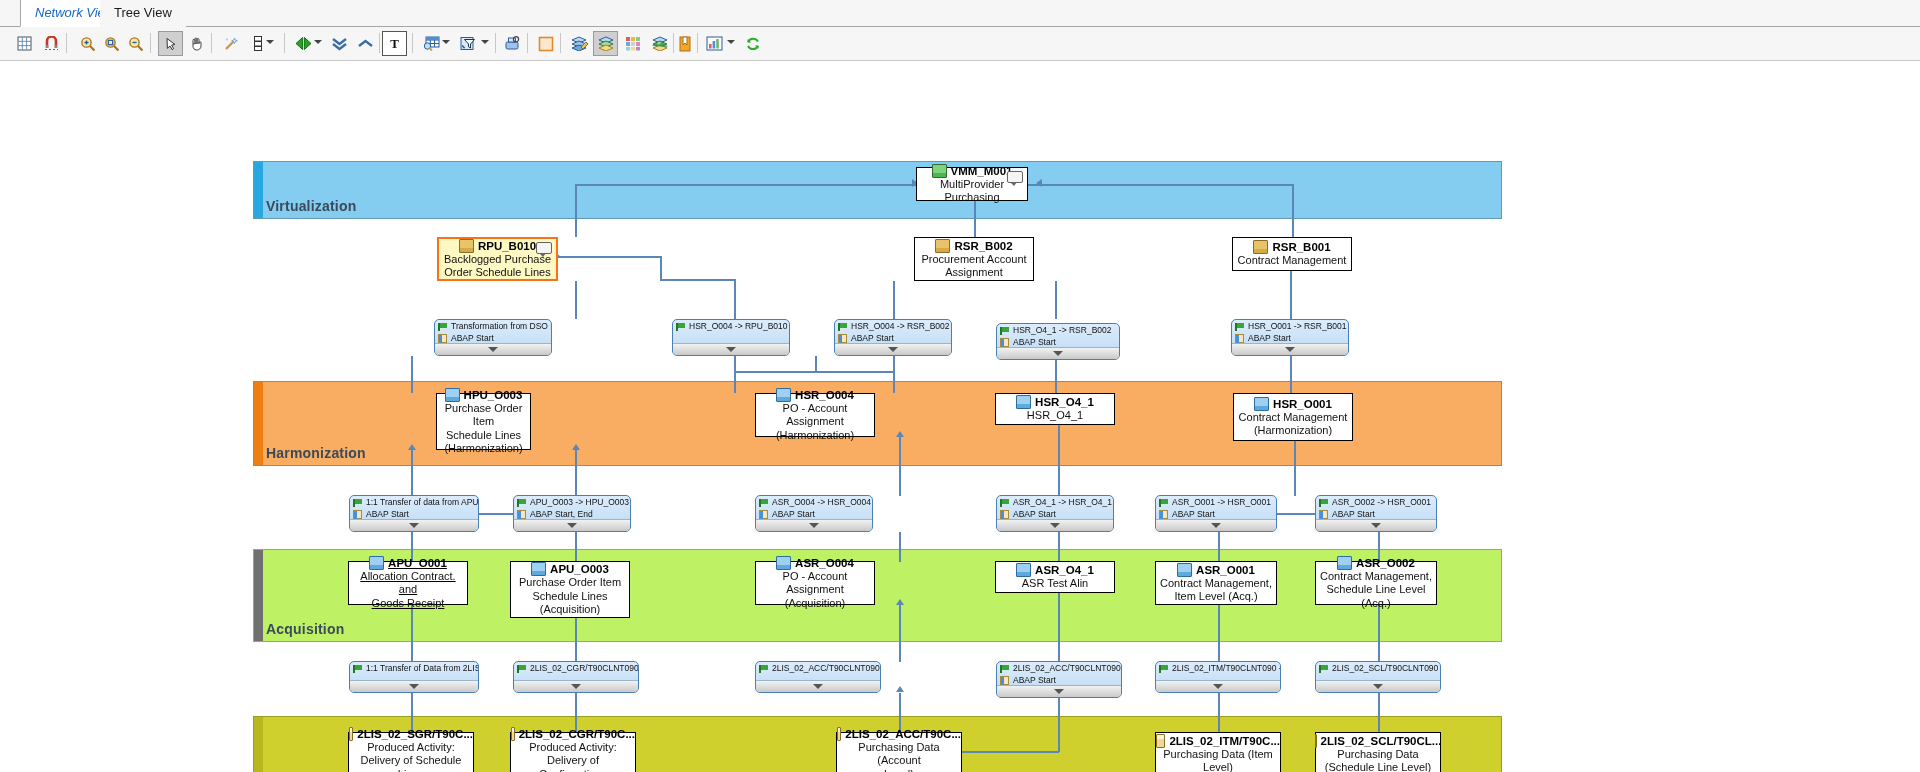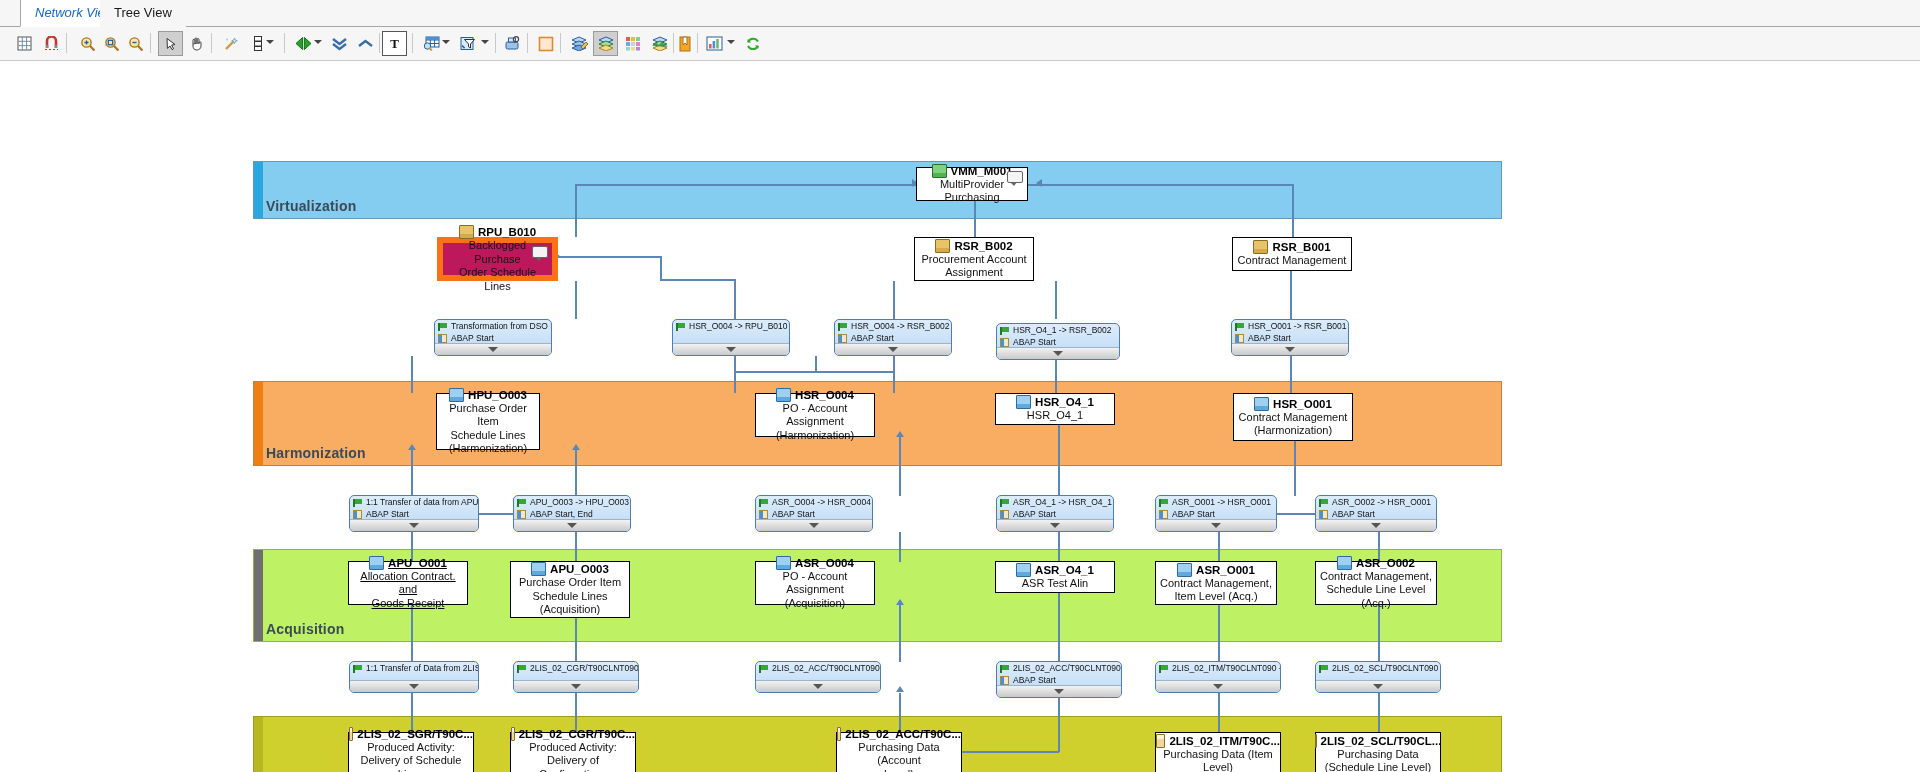--- a/index.html
+++ b/index.html
@@ -68,21 +68,21 @@
     display:flex;flex-direction:column;align-items:center;justify-content:center;
   }
   .node .nm{
     font-size:11.5px;font-weight:bold;color:#000;
     white-space:nowrap;line-height:14px;
     display:flex;align-items:center;justify-content:center;gap:4px;width:100%;
   }
   .node .ds{
     font-size:11px;color:#111;line-height:13.5px;padding:0 3px;
   }
-  .node.sel{background:#be185d;border:6px solid #f97316;}
+  .node.sel{background:#fef9c3;border:2px solid #f97316;}
   
   .ic{display:inline-block;width:13px;height:12px;position:relative;vertical-align:middle;}
   .ic-cube{background:#e8c36a;border:1px solid #8a6d25;border-radius:1px;
     box-shadow:inset 0 -4px 0 #d6ab47;}
   .ic-ods{background:#9fd0f2;border:1px solid #2c6ca0;border-radius:1px;
     box-shadow:inset 0 -4px 0 #5ea9dd;}
   .ic-ds{background:#f0d79a;border:1px solid #8a6d25;border-radius:1px;
     box-shadow:inset 0 4px 0 #fff3d6;}
   .ic-mp{background:#7fd37f;border:1px solid #2f6d2f;border-radius:1px;
     box-shadow:inset 0 -4px 0 #4fb34f;}
@@ -641,21 +641,21 @@
         <div class="ds">Procurement Account</div>
         <div class="ds">Assignment</div>
       </div>
       <div class="node" style="left: 1232px; top: 176px; width: 120px; height: 34px;">
         <div class="nm">
           <span class="ic ic-cube"></span>
           <span>RSR_B001</span>
         </div>
         <div class="ds">Contract Management</div>
       </div>
-      <div class="node" style="left: 436px; top: 332px; width: 104px; height: 57px;">
+      <div class="node" style="left: 436px; top: 332px; width: 95px; height: 57px;">
         <div class="nm">
           <span class="ic ic-ods"></span>
           <span>HPU_O003</span>
         </div>
         <div class="ds">Purchase Order Item</div>
         <div class="ds">Schedule Lines</div>
         <div class="ds">(Harmonization)</div>
       </div>
       <div class="node" style="left: 755px; top: 332px; width: 120px; height: 44px;">
         <div class="nm">

